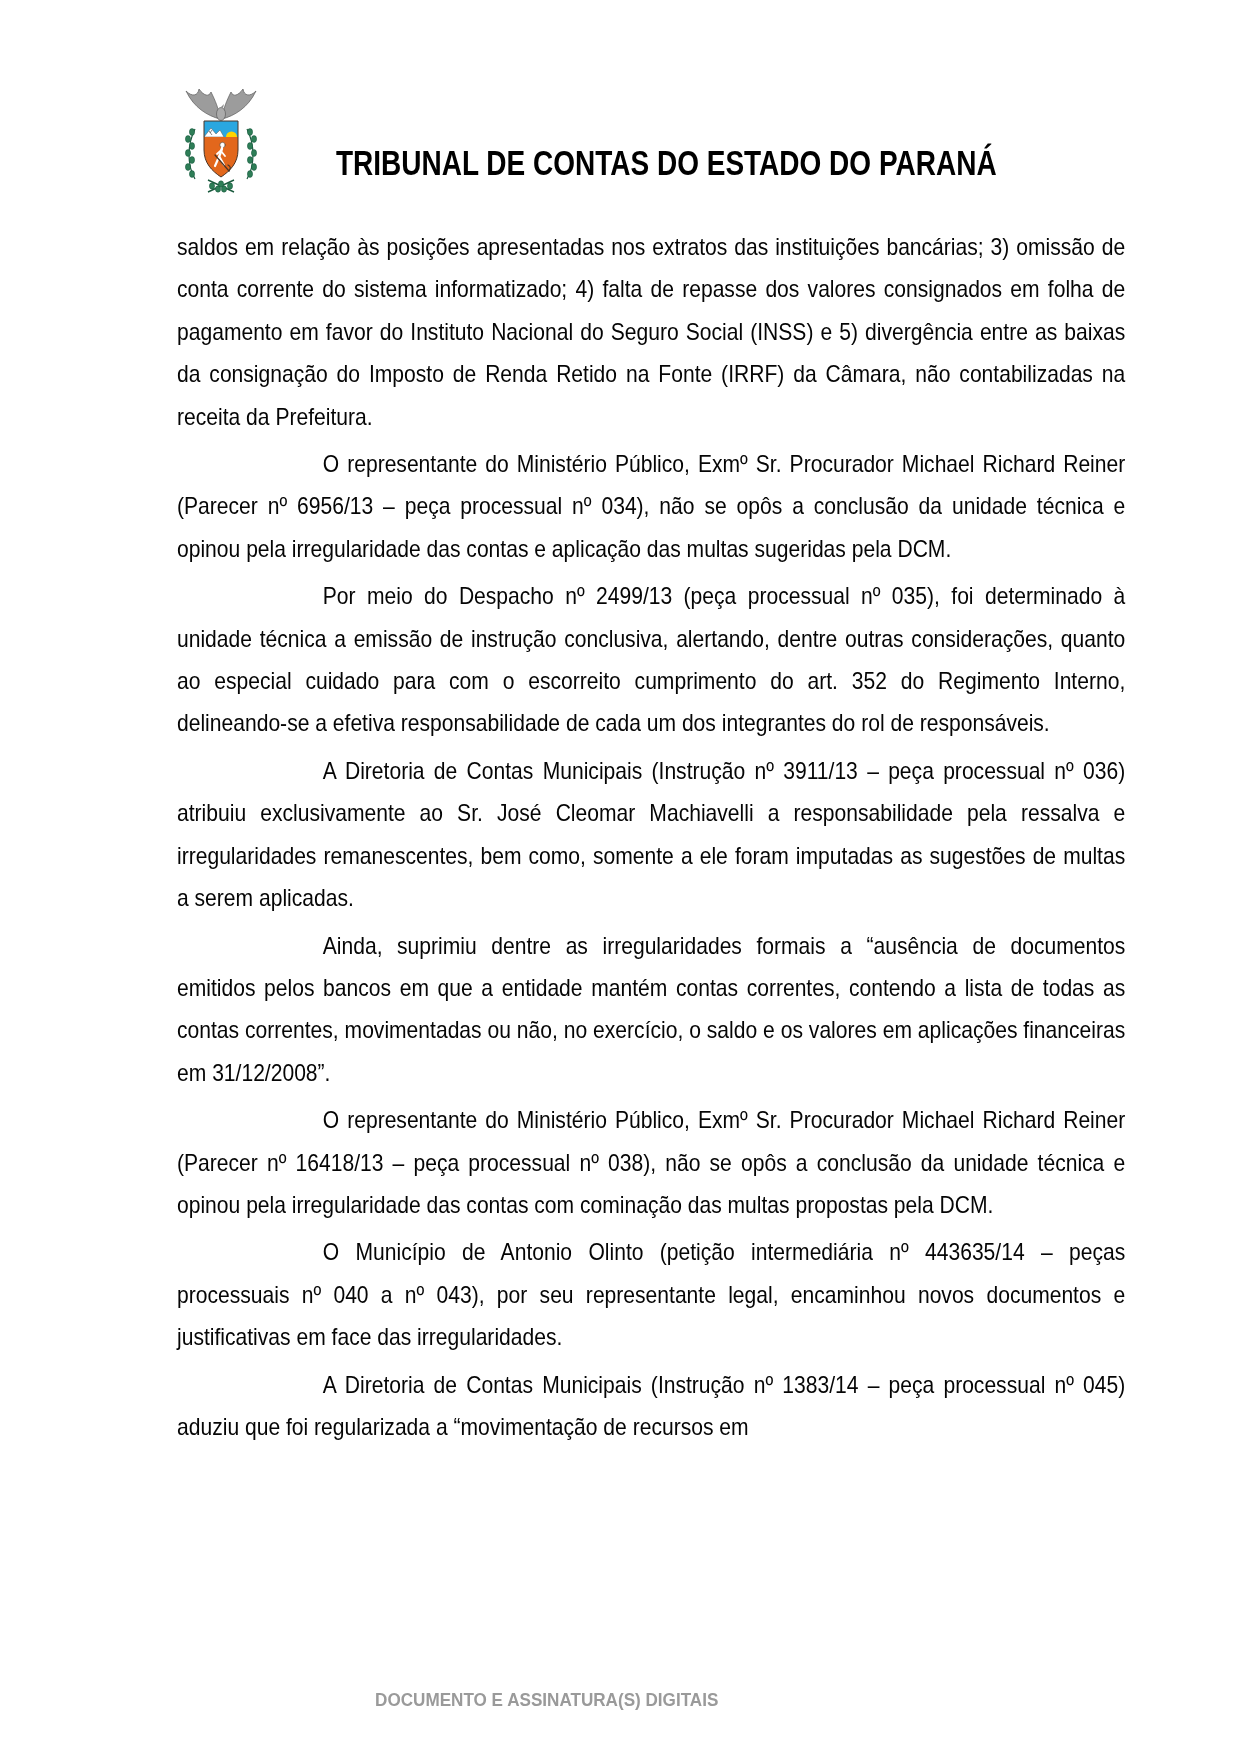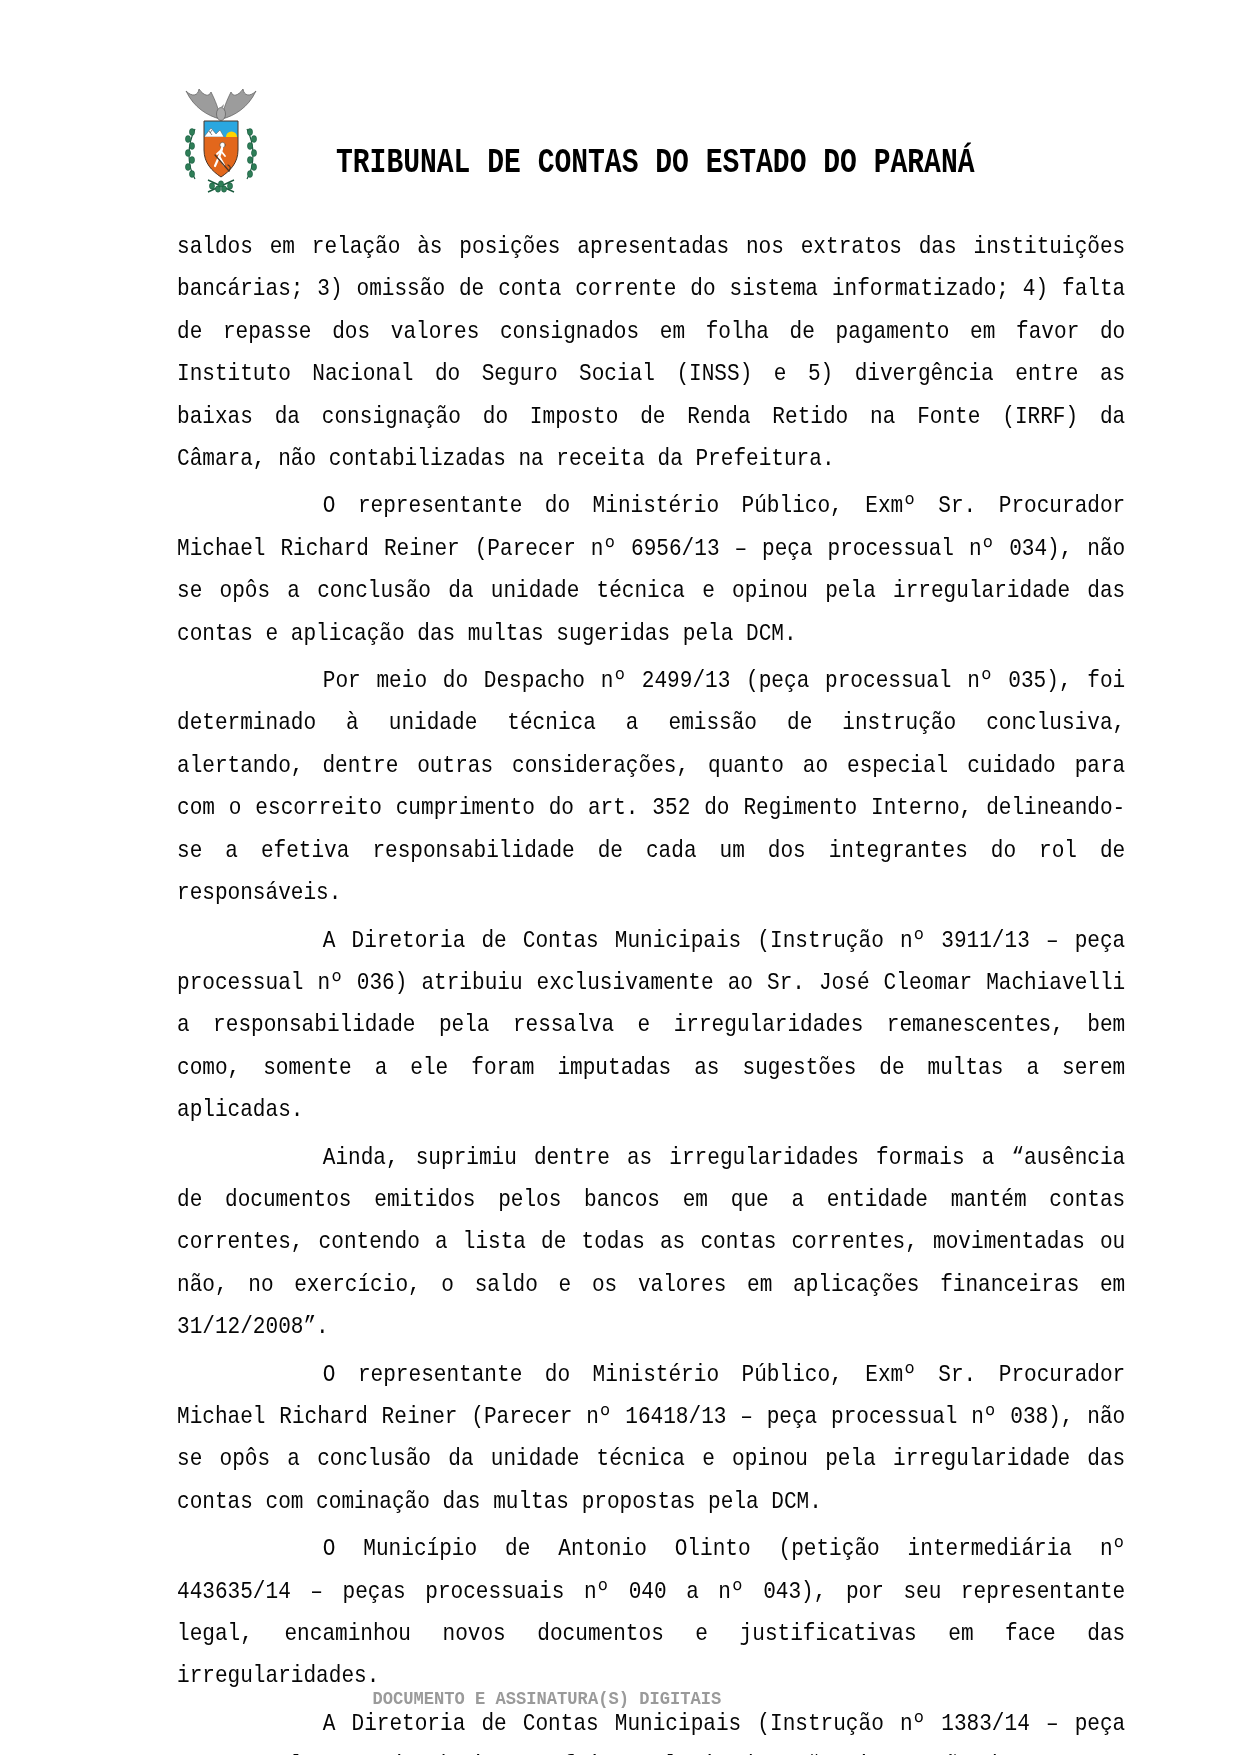--- a/index.html
+++ b/index.html
@@ -1,20 +1,20 @@
 <!DOCTYPE html>
 <html lang="pt-BR"><head>
 <meta charset="utf-8">
 <style>
   html,body{margin:0;padding:0;background:#ffffff;}
   .page{
     position:relative;
     width:1241px;height:1755px;
     background:#ffffff;
-    font-family:Liberation Mono, monospace;
+    font-family:Liberation Sans, sans-serif;
     color:#000;
     overflow:hidden;
   }
   
   .logo{
     position:absolute;left:176px;top:84px;width:90px;height:114px;
   }
   .org-title{
     position:absolute;left:336px;top:122px;
     font-size:35px;font-weight:bold;line-height:36px;

